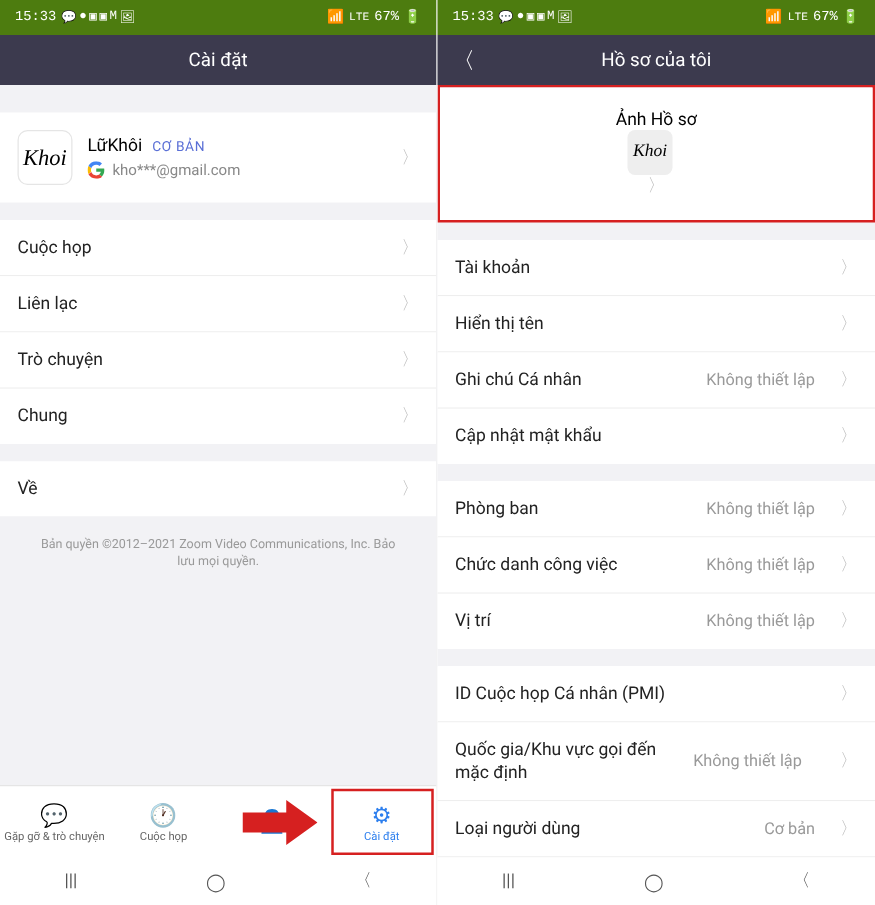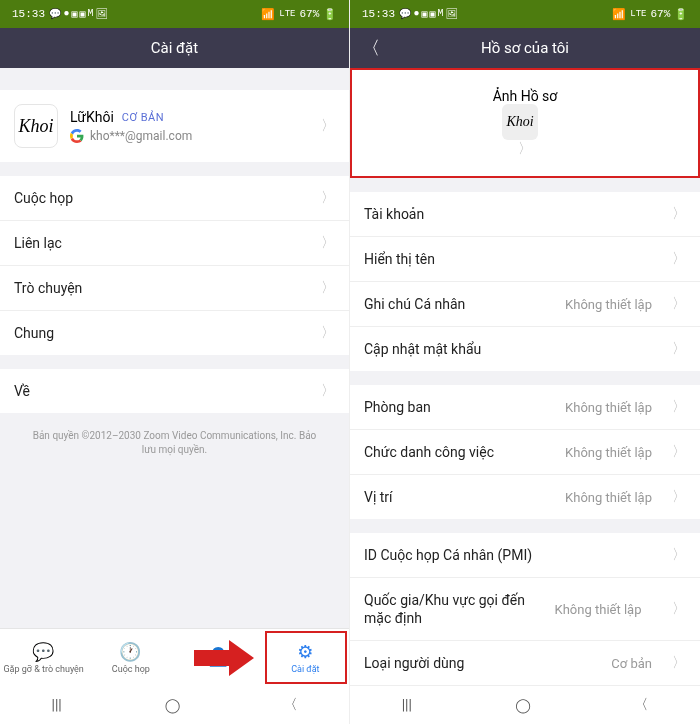--- a/index.html
+++ b/index.html
@@ -244,21 +244,21 @@
         <span class="list-label">Chung</span>
         <span class="chevron">〉</span>
       </div>
     </div>
     <div class="section">
       <div class="list-item">
         <span class="list-label">Về</span>
         <span class="chevron">〉</span>
       </div>
     </div>
-    <div class="copyright">Bản quyền ©2012–2030 Zoom Video Communications, Inc. Bảo lưu mọi quyền.</div>
+    <div class="copyright">Bản quyền ©2012–2021 Zoom Video Communications, Inc. Bảo lưu mọi quyền.</div>
     <div style="flex:1"></div>
   </div>
   <div class="tabbar">
     <div class="tab">
       <span class="tab-icon">💬</span>
       <span class="tab-label">Gặp gỡ &amp; trò chuyện</span>
     </div>
     <div class="tab">
       <span class="tab-icon">🕐</span>
       <span class="tab-label">Cuộc họp</span>

